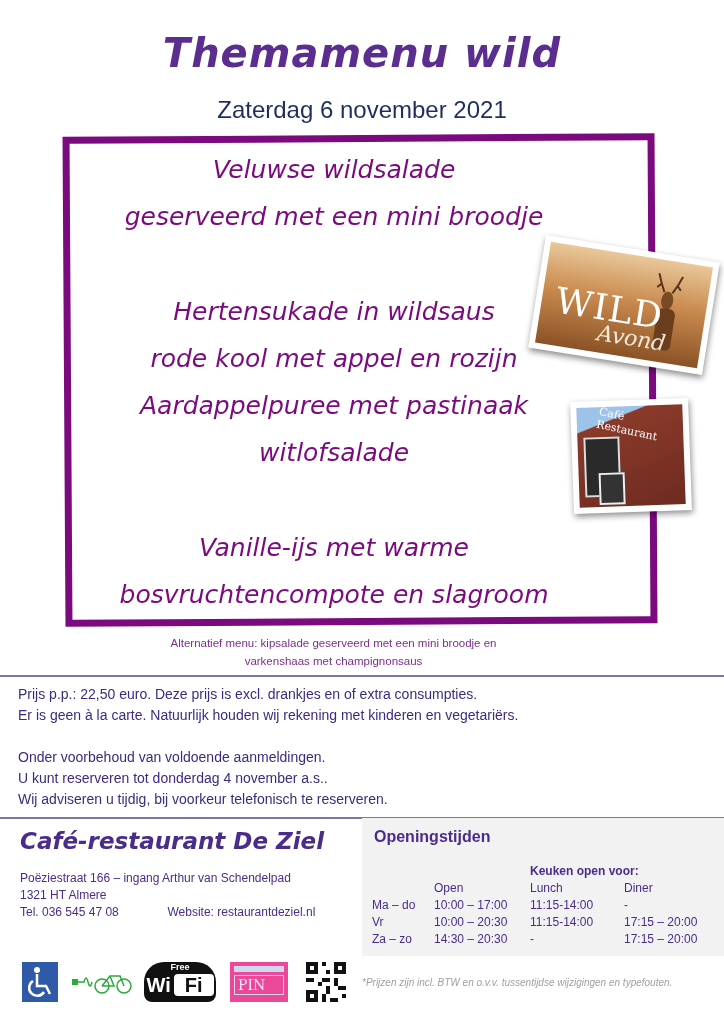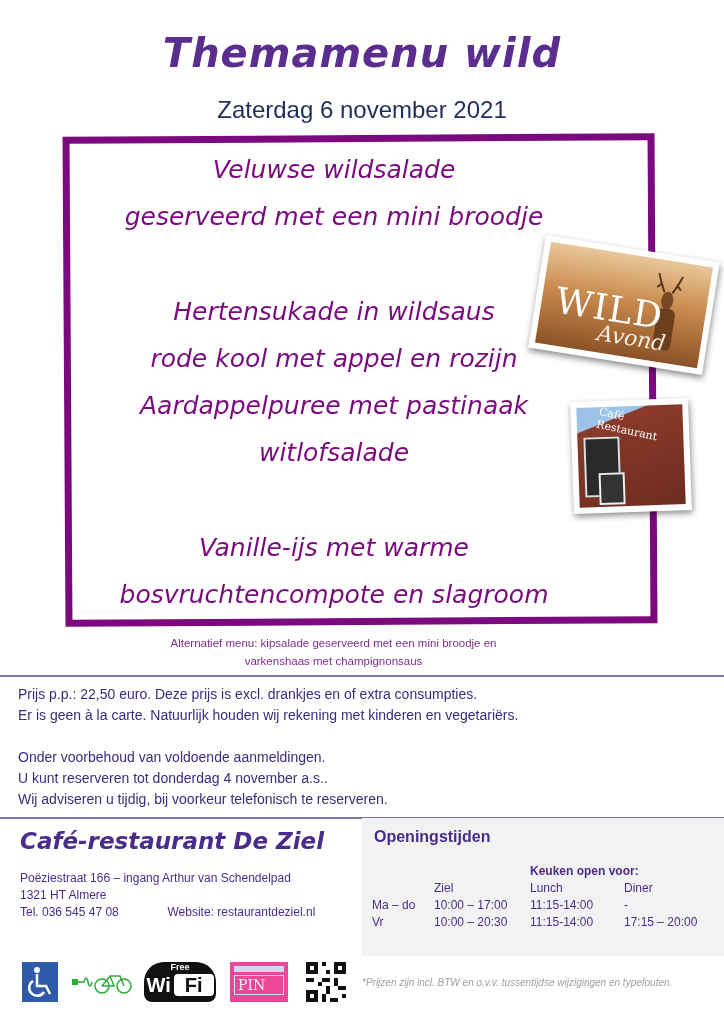--- a/index.html
+++ b/index.html
@@ -164,34 +164,40 @@
   <div class="hours-title">Openingstijden</div>
   <table>
     <tbody>
         <tr>
       <td></td>
           <td></td>
       <td colspan="2" style="font-weight:bold">Keuken open voor:</td>
     </tr>
     <tr>
       <td style="width:62px"></td>
-      <td style="width:96px">Ziel</td>
+      <td style="width:96px">Open</td>
       <td style="width:94px">Lunch</td>
       <td>Diner</td>
     </tr>
     <tr>
       <td>Ma – do</td>
       <td>10:00 – 17:00</td>
       <td>11:15-14:00</td>
       <td>-</td>
     </tr>
     <tr>
       <td>Vr</td>
       <td>10:00 – 20:30</td>
       <td>11:15-14:00</td>
+      <td>17:15 – 20:00</td>
+    </tr>
+    <tr>
+      <td>Za – zo</td>
+      <td>14:30 – 20:30</td>
+      <td>-</td>
       <td>17:15 – 20:00</td>
     </tr>
   </tbody>
     </table>
 </div>
 
 <div class="icons">
   <svg class="ic" style="left:0" width="36" height="40" viewBox="0 0 36 40">
     <rect width="36" height="40" fill="#2f5aa8"></rect>
     <circle cx="15" cy="8" r="3" fill="#fff"></circle>

